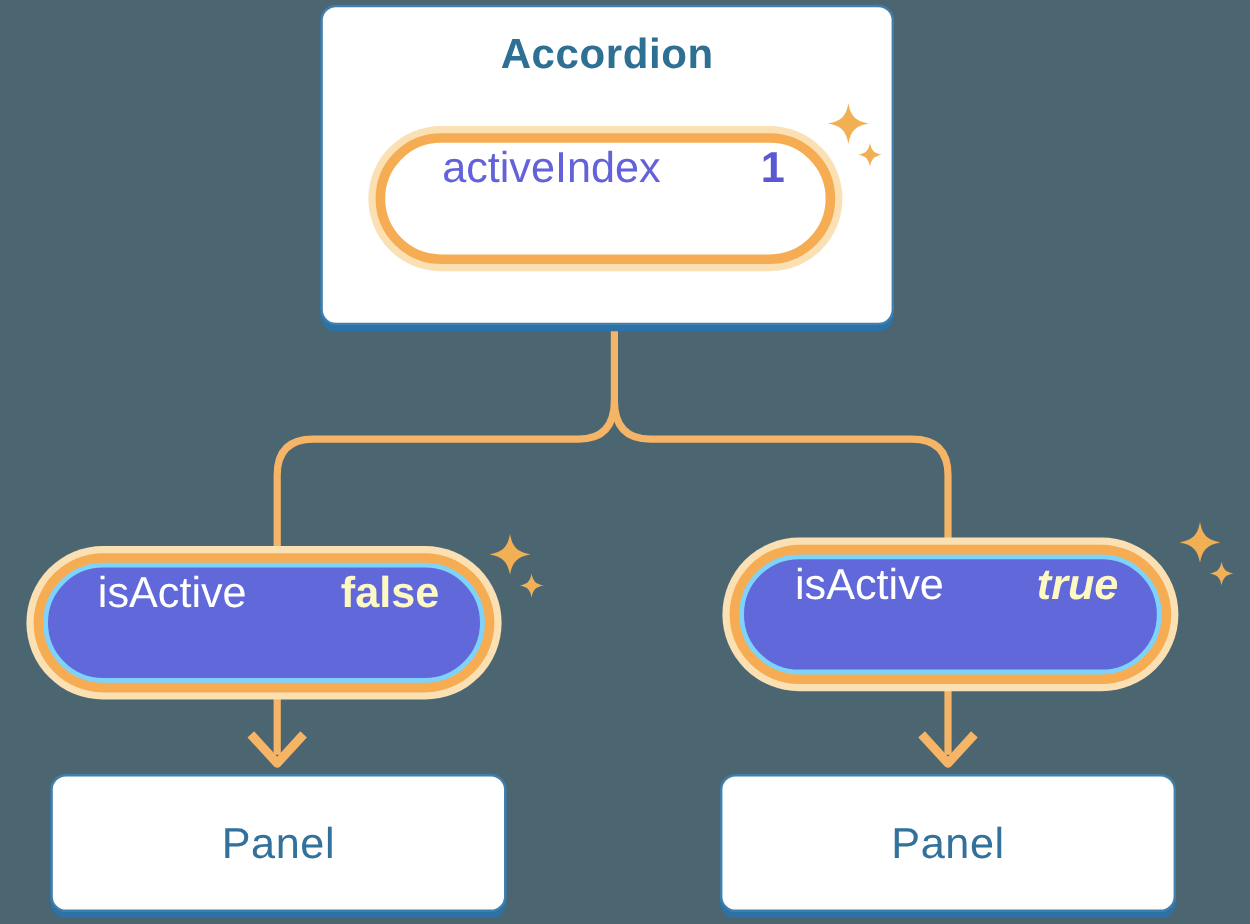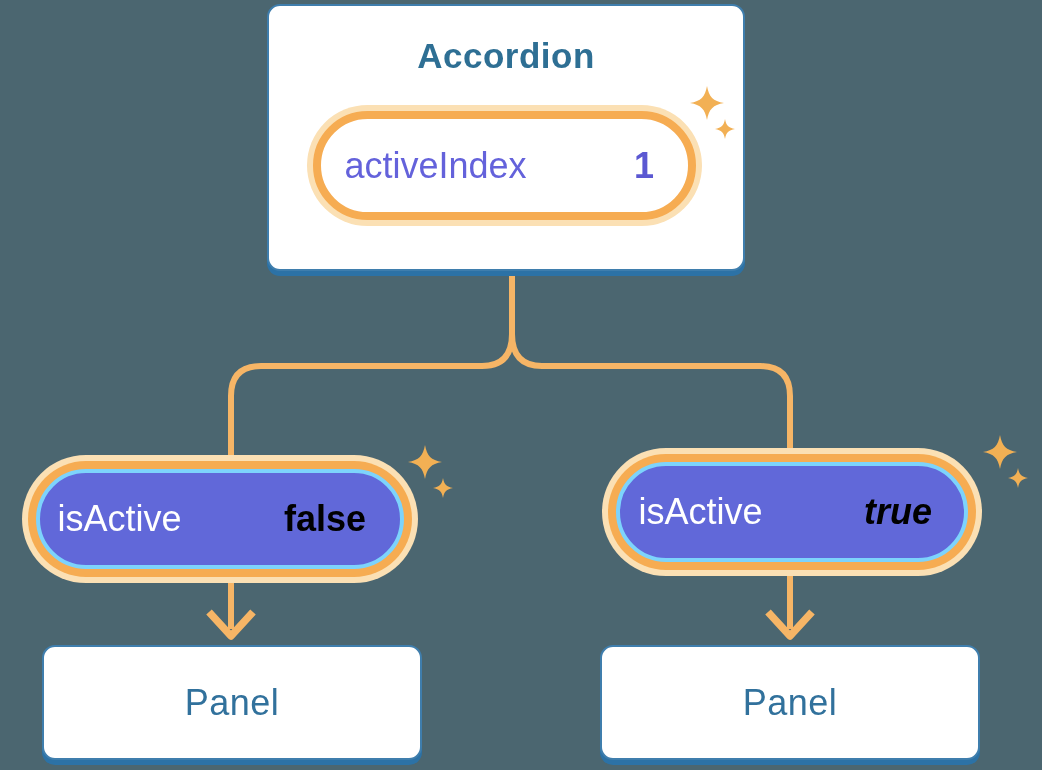--- a/index.html
+++ b/index.html
@@ -33,21 +33,21 @@
   .card {
     position: absolute;
     background: #ffffff;
     border: 2px solid #3F7EAD;
     border-radius: 13px;
     box-shadow: 0 5px 0 #2C72A6;
     z-index: 2;
   }
   .root-card { left: 267px; top: 4px; width: 478px; height: 267px; }
   .root-title {
-    padding-top: 30px;
+    padding-top: 20px;
     text-align: center;
     font-size: 35px;
     font-weight: 600;
     color: #2E6F94;
     letter-spacing: 0.5px;
   }
   .panel-card {
     width: 380px; height: 115px;
     display: flex; align-items: center; justify-content: center;
   }
@@ -56,24 +56,23 @@
   .panel-title {
     font-size: 36px;
     font-weight: 500;
     color: #31719C;
     letter-spacing: 0.5px;
   }
 
   .pill {
     position: absolute;
     display: flex;
-    align-items: center;
+    align-items: flex-start;
     border-radius: 999px;
     z-index: 3;
-    gap: 24px;
   }
   .pill-light {
     left: 313px; top: 111px;
     width: 383px; height: 109px;
     background: #ffffff;
     border: 8px solid #F6AC52;
     box-shadow: 0 0 0 6px #FBE0B4;
   }
   .pill-purple {
     background: #6168D9;
@@ -91,21 +90,21 @@
   }
   .pill-value {
     display: flex; align-items: center; justify-content: center;
     font-size: 36px;
     font-weight: 700;
   }
   .pill-light .pill-label { color: #6462DB; }
   .pill-light .pill-value { color: #5B58D2; width: 88px; }
   .pill-light .pill-divider { width: 2px; background: #F6AC52; }
   .pill-purple .pill-label { color: #ffffff; }
-  .pill-purple .pill-value { color: #000000; }
+  .pill-purple .pill-value { color: #fef9c3; }
   .pill-false .pill-value { width: 150px; }
   .pill-true  .pill-value { width: 132px; font-style: italic; }
   .pill-purple .pill-divider { width: 3px; background: #ffffff; }
 
   .sparkle {
     position: absolute;
     z-index: 4;
   }
   .sparkle path { fill: #F2B054; }
   .sparkle-top   { left: 687px; top: 85px; }

